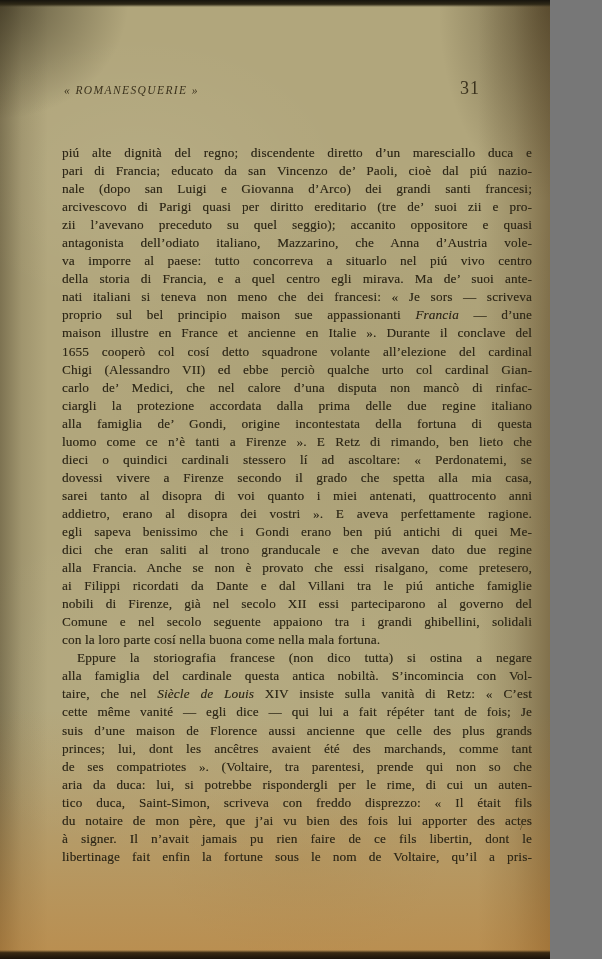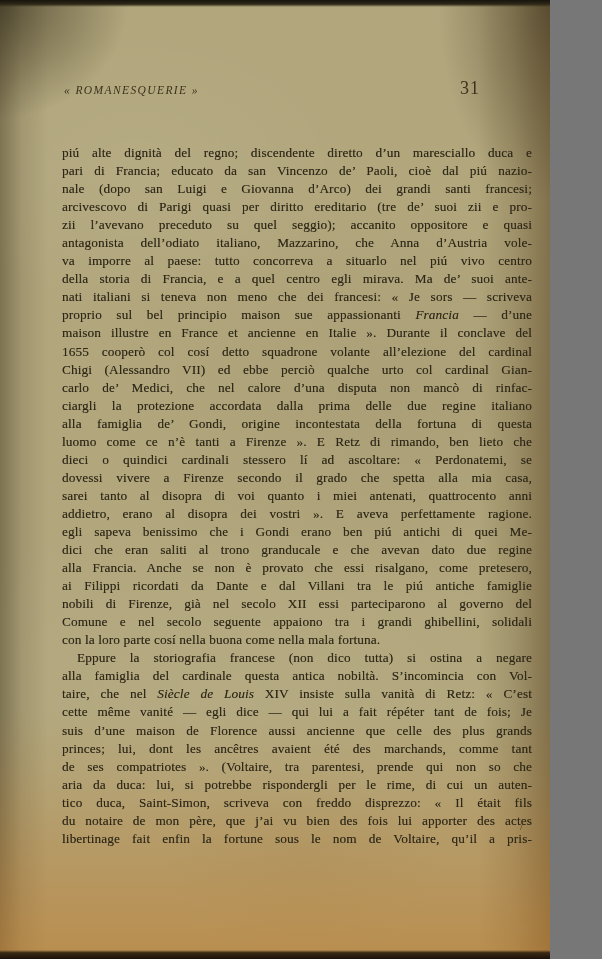--- a/index.html
+++ b/index.html
@@ -109,20 +109,21 @@
       <div class="line indented"><span>Eppure la storiografia francese (non dico tutta) si ostina a negare</span></div>
       <div class="line"><span>alla famiglia del cardinale questa antica nobiltà. S’incomincia con Vol-</span></div>
       <div class="line"><span>taire, che nel </span><span class="it">Siècle de Louis</span><span> XIV insiste sulla vanità di Retz: « C’est</span></div>
       <div class="line"><span>cette même vanité — egli dice — qui lui a fait répéter tant de fois; Je</span></div>
       <div class="line"><span>suis d’une maison de Florence aussi ancienne que celle des plus grands</span></div>
       <div class="line"><span>princes; lui, dont les ancêtres avaient été des marchands, comme tant</span></div>
       <div class="line"><span>de ses compatriotes ». (Voltaire, tra parentesi, prende qui non so che</span></div>
       <div class="line"><span>aria da duca: lui, si potrebbe rispondergli per le rime, di cui un auten-</span></div>
       <div class="line"><span>tico duca, Saint-Simon, scriveva con freddo disprezzo: « Il était fils</span></div>
       <div class="line"><span>du notaire de mon père, que j’ai vu bien des fois lui apporter des actes</span></div>
+      <div class="line"><span>à signer. Il n’avait jamais pu rien faire de ce fils libertin, dont le</span></div>
       <div class="line"><span>libertinage fait enfin la fortune sous le nom de Voltaire, qu’il a pris-</span></div>
     </main>
 
   <div id="specks">
       <span class="speck" style="left: 556px; top: 133px;">’</span>
       <span class="speck" style="left: 557px; top: 334px;">\</span>
       <span class="speck" style="left: 520px; top: 820px;">/</span>
     </div>
 
 </div>

